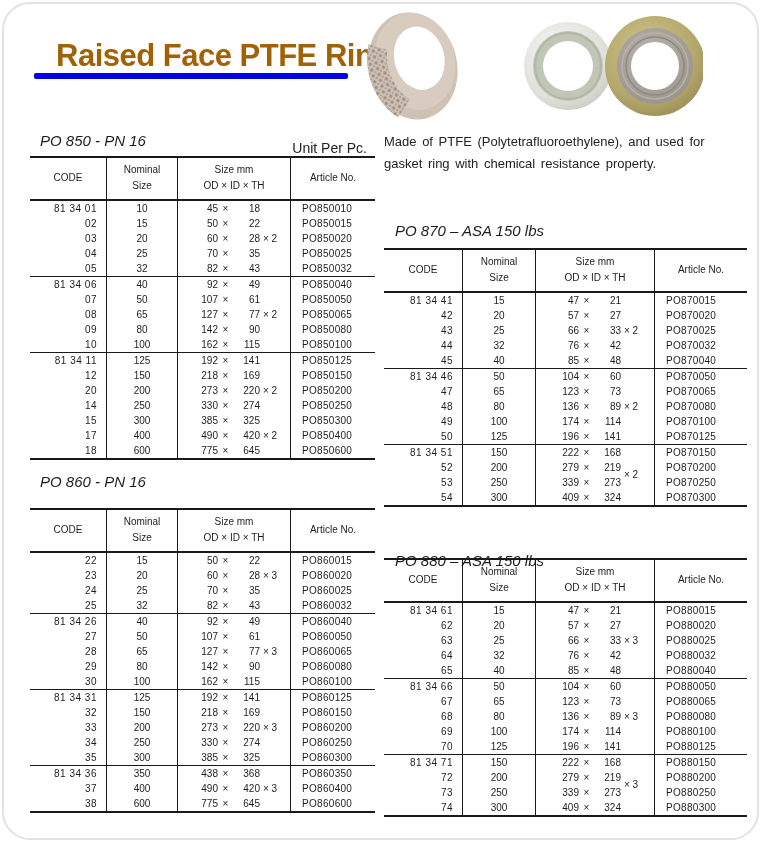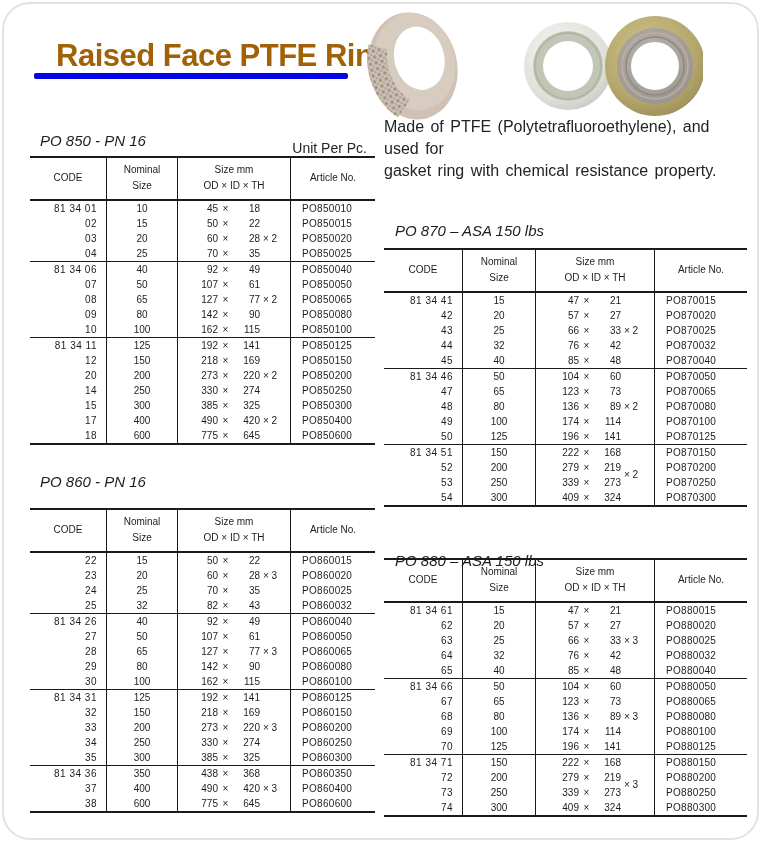--- a/index.html
+++ b/index.html
@@ -16,22 +16,22 @@
     position:absolute; left:44px; top:26px; margin:12px;
     font-size:31px; font-weight:700; letter-spacing:-0.5px; color:#a16207;
   }
   .title-underline {
     position:absolute; left:34px; top:73px; width:314px; height:6px;
     border-radius:2px;
   }
   .rings { position:absolute; left:358px; top:4px; width:345px; height:120px; }
   
   .desc {
-    position:absolute; left:384px; top:116px; width:364px;
-    font-size:16px; line-height:22px; word-spacing:2px; color:#232323;
+    position:absolute; left:384px; top:131px; width:364px;
+    font-size:13px; line-height:22px; word-spacing:2px; color:#232323;
   }
   .unit-note {
     position:absolute; left:250px; top:140px; width:117px;
     text-align:right; font-size:14px; color:#232323;
   }
   .tbl-title { position:absolute; font-size:15px; color:#1d1d1d;font-style:italic; }
   #t-po850 { left:40px;  top:132px; }
   #t-po860 { left:40px;  top:473px; }
   #t-po870 { left:395px; top:222px; }
   #t-po880 { left:395px; top:533px;margin-top:19px; }
@@ -158,20 +158,26 @@
         <td class="c-nom">20</td>
         <td class="c-size"><span class="od">60</span><span class="mul">×</span><span class="idd">28</span><span class="thx">× 2</span></td>
         <td class="c-art">PO850020</td>
       </tr>
       <tr>
         <td class="c-code">04</td>
         <td class="c-nom">25</td>
         <td class="c-size"><span class="od">70</span><span class="mul">×</span><span class="idd">35</span></td>
         <td class="c-art">PO850025</td>
       </tr>
+      <tr>
+        <td class="c-code">05</td>
+        <td class="c-nom">32</td>
+        <td class="c-size"><span class="od">82</span><span class="mul">×</span><span class="idd">43</span></td>
+        <td class="c-art">PO850032</td>
+      </tr>
       <tr class="group-start">
         <td class="c-code">81 34 06</td>
         <td class="c-nom">40</td>
         <td class="c-size"><span class="od">92</span><span class="mul">×</span><span class="idd">49</span></td>
         <td class="c-art">PO850040</td>
       </tr>
       <tr>
         <td class="c-code">07</td>
         <td class="c-nom">50</td>
         <td class="c-size"><span class="od">107</span><span class="mul">×</span><span class="idd">61</span></td>

